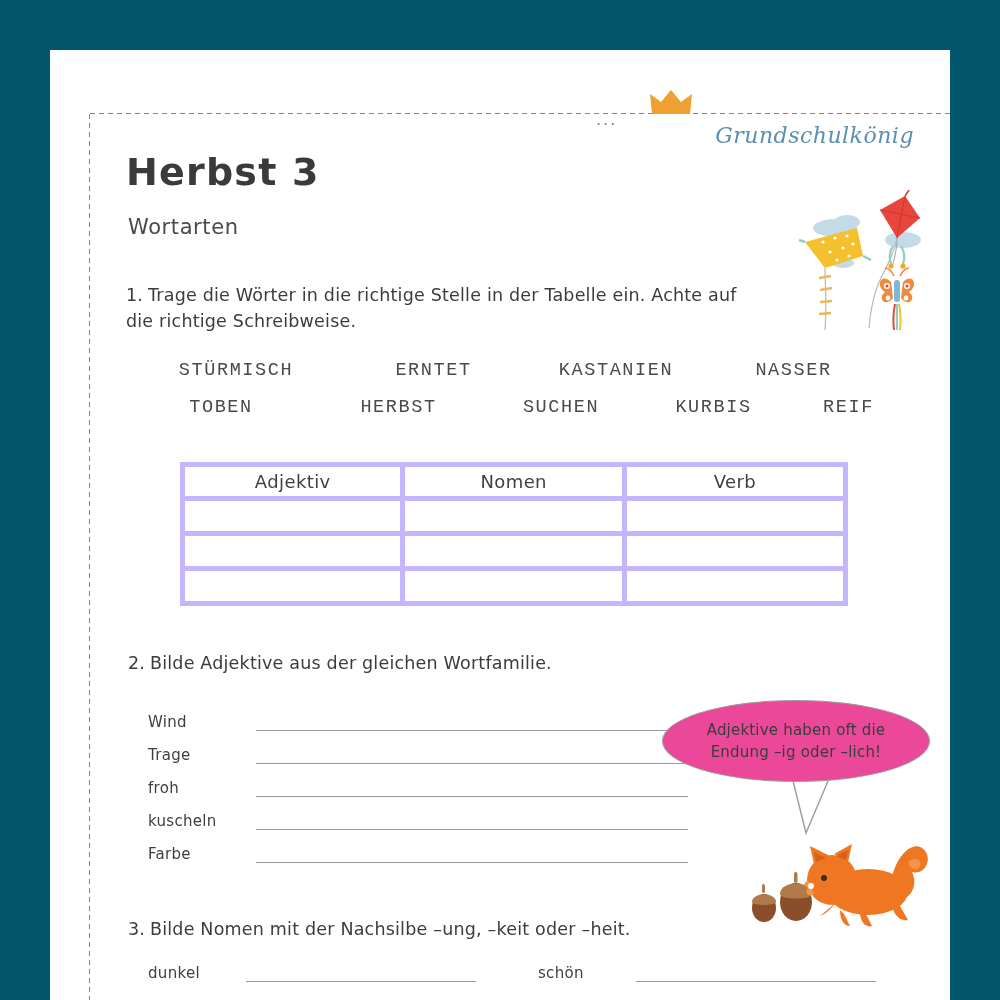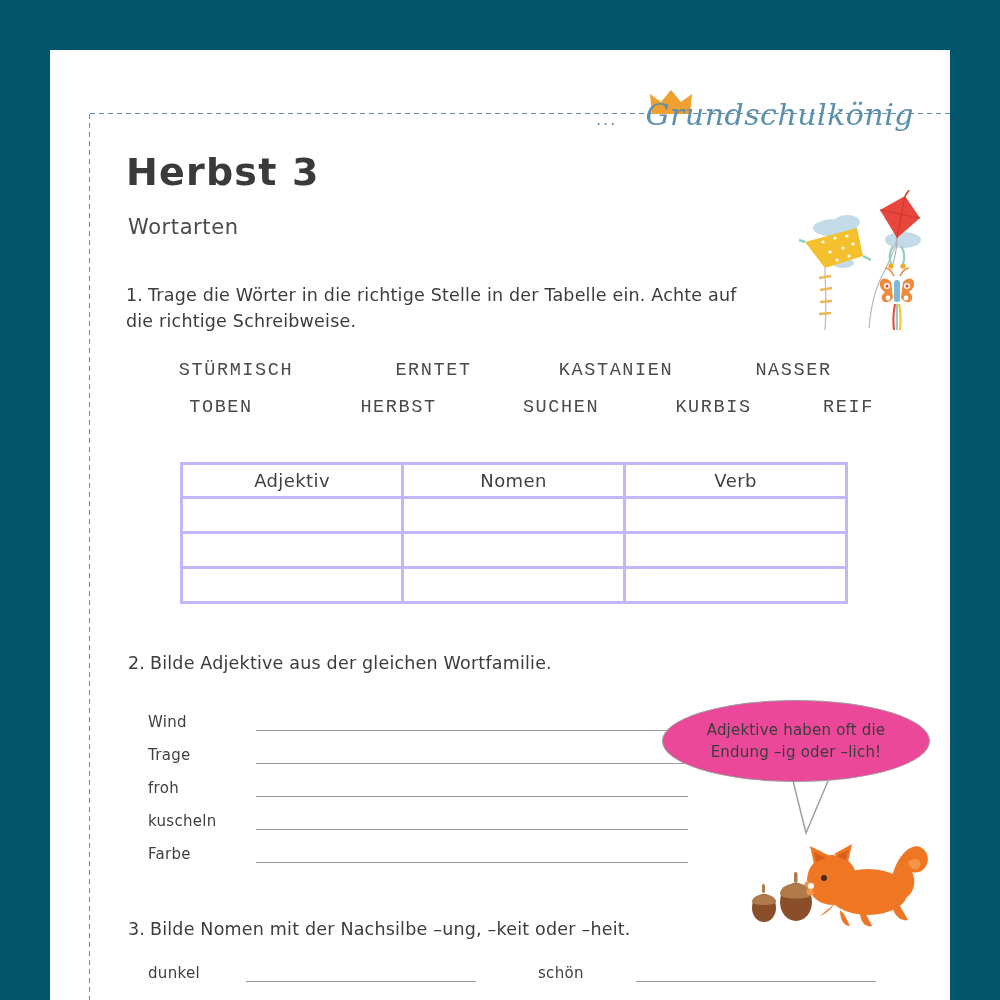--- a/index.html
+++ b/index.html
@@ -30,25 +30,25 @@
   .frame-left {
     left: 38px; top: 62px;
     width: 3px; height: 888px;
     background-size: 3px 9px;
     background-repeat: repeat-y;
   }
 
   
   .logo { position: absolute; right: 36px; top: 38px; width: 300px; height: 60px; }
   .logo-text {
-    position: absolute; left: 0; bottom: 16px;
+    position: absolute; left: 0; bottom: 0;
     width: 300px; text-align: right;
     font-family: "DejaVu Serif", serif;
     font-style: italic;
-    font-size: 30px;
+    font-size: 22px;
     letter-spacing: 0.5px;
     color: #5b8fae;
     white-space: nowrap;
   }
   .logo-dots {
     position: absolute; left: -18px; bottom: 14px;
     color: #5b8fae; font-size: 16px; letter-spacing: 2px;
   }
   .crown { position: absolute; left: 36px; top: 2px; }
   .title {
@@ -83,21 +83,21 @@
   .wb-row.r2 span:nth-child(3) { width: 160px; }
   .wb-row.r2 span:nth-child(4) { width: 145px; }
   .wb-row.r2 span:nth-child(5) { width: 125px; }
 
   
   .wtable {
     position: absolute; left: 130px; top: 412px;
     width: 668px; border-collapse: collapse;
   }
   .wtable td, .wtable th {
-    border: 3px solid #c4b5fd;
+    border: 5px solid #c4b5fd;
     height: 35px; padding: 0;
     font-weight: normal;
     font-size: 18px;
     color: #3f3f3f;
     text-align: center;
     letter-spacing: 0.4px;
   }
   .wtable th { height: 34px; }
   .wtable col.c1 { width: 222px; }
   .wtable col.c2 { width: 223px; }

